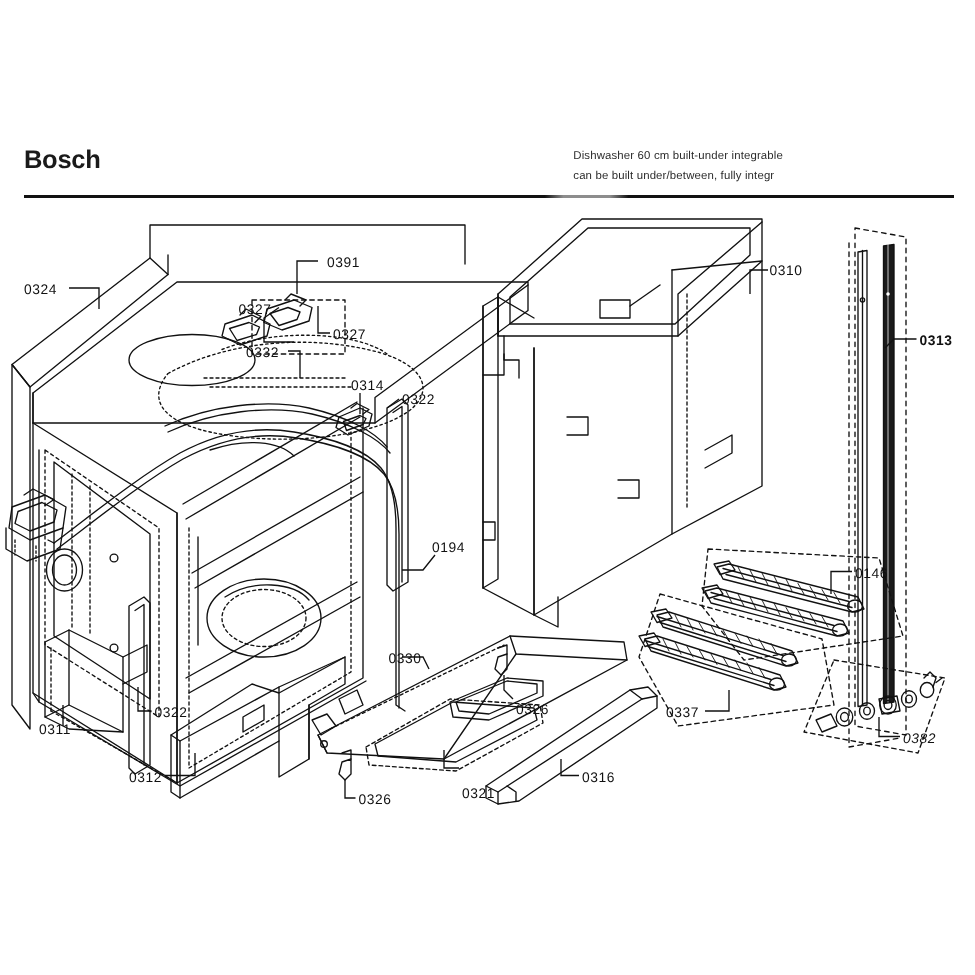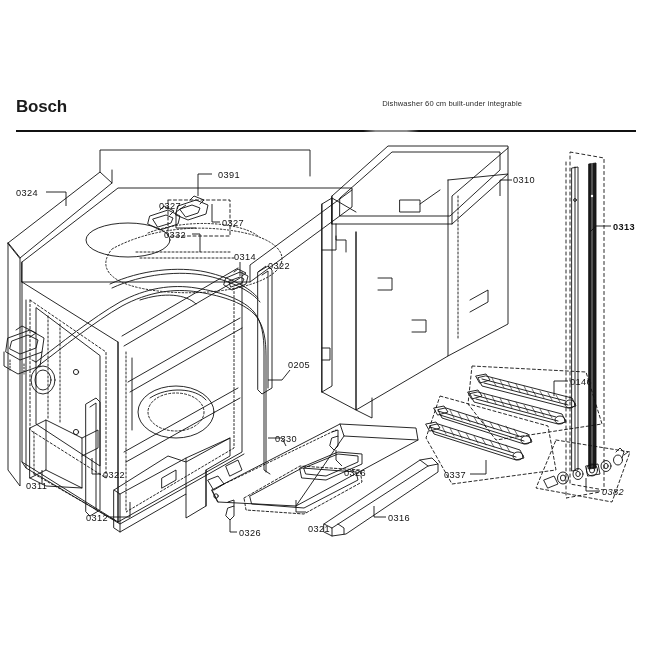--- a/index.html
+++ b/index.html
@@ -79,20 +79,21 @@
 </style>
 </head>
 <body>
 
 <div id="page">
 
   <div id="header">
     <div id="brand">Bosch</div>
     <div id="doc-desc">
       <div>Dishwasher 60 cm built-under integrable</div>
+      <div>can be built under/between, fully integr</div>
     </div>
     <div id="header-rule"></div>
   </div>
 
   <div id="diagram">
     <svg width="650" height="650" viewBox="0 0 650 650">
       <g fill="none" stroke="#111111" stroke-width="0.9" stroke-linejoin="round" stroke-linecap="round">
 
         <g>
           <path d="M8,243 L8,470 L20,486 L20,258 Z"></path>
@@ -412,27 +413,27 @@
   </div>
 
   <div id="callout-labels">
       <div class="callout" style="left: 16px; top: 188px;">0324</div>
       <div class="callout" style="left: 218px; top: 170px;">0391</div>
       <div class="callout" style="left: 159px; top: 201px;">0327</div>
       <div class="callout" style="left: 222px; top: 218px;">0327</div>
       <div class="callout" style="left: 164px; top: 230px;">0332</div>
       <div class="callout" style="left: 234px; top: 252px;">0314</div>
       <div class="callout" style="left: 268px; top: 261px;">0322</div>
-      <div class="callout" style="left: 288px; top: 360px;">0205</div>
+      <div class="callout" style="left: 288px; top: 360px;">0194</div>
       <div class="callout" style="left: 513px; top: 175px;">0310</div>
       <div class="callout" style="left: 613px; top: 222px; font-weight: bold;">0313</div>
       <div class="callout" style="left: 26px; top: 481px;">0311</div>
       <div class="callout" style="left: 103px; top: 470px;">0322</div>
       <div class="callout" style="left: 86px; top: 513px;">0312</div>
-      <div class="callout" style="left: 243px; top: 434px; padding-left: 32px;">0330</div>
+      <div class="callout" style="left: 227px; top: 434px; padding-left: 32px;">0330</div>
       <div class="callout" style="left: 344px; top: 468px;">0326</div>
       <div class="callout" style="left: 239px; top: 528px;">0326</div>
       <div class="callout" style="left: 308px; top: 508px; margin-top: 16px;">0321</div>
       <div class="callout" style="left: 388px; top: 513px;">0316</div>
       <div class="callout" style="left: 444px; top: 470px;">0337</div>
       <div class="callout" style="left: 570px; top: 377px;">0146</div>
       <div class="callout" style="left: 602px; top: 487px; font-style: italic;">0382</div>
     </div>
 
 </div>

